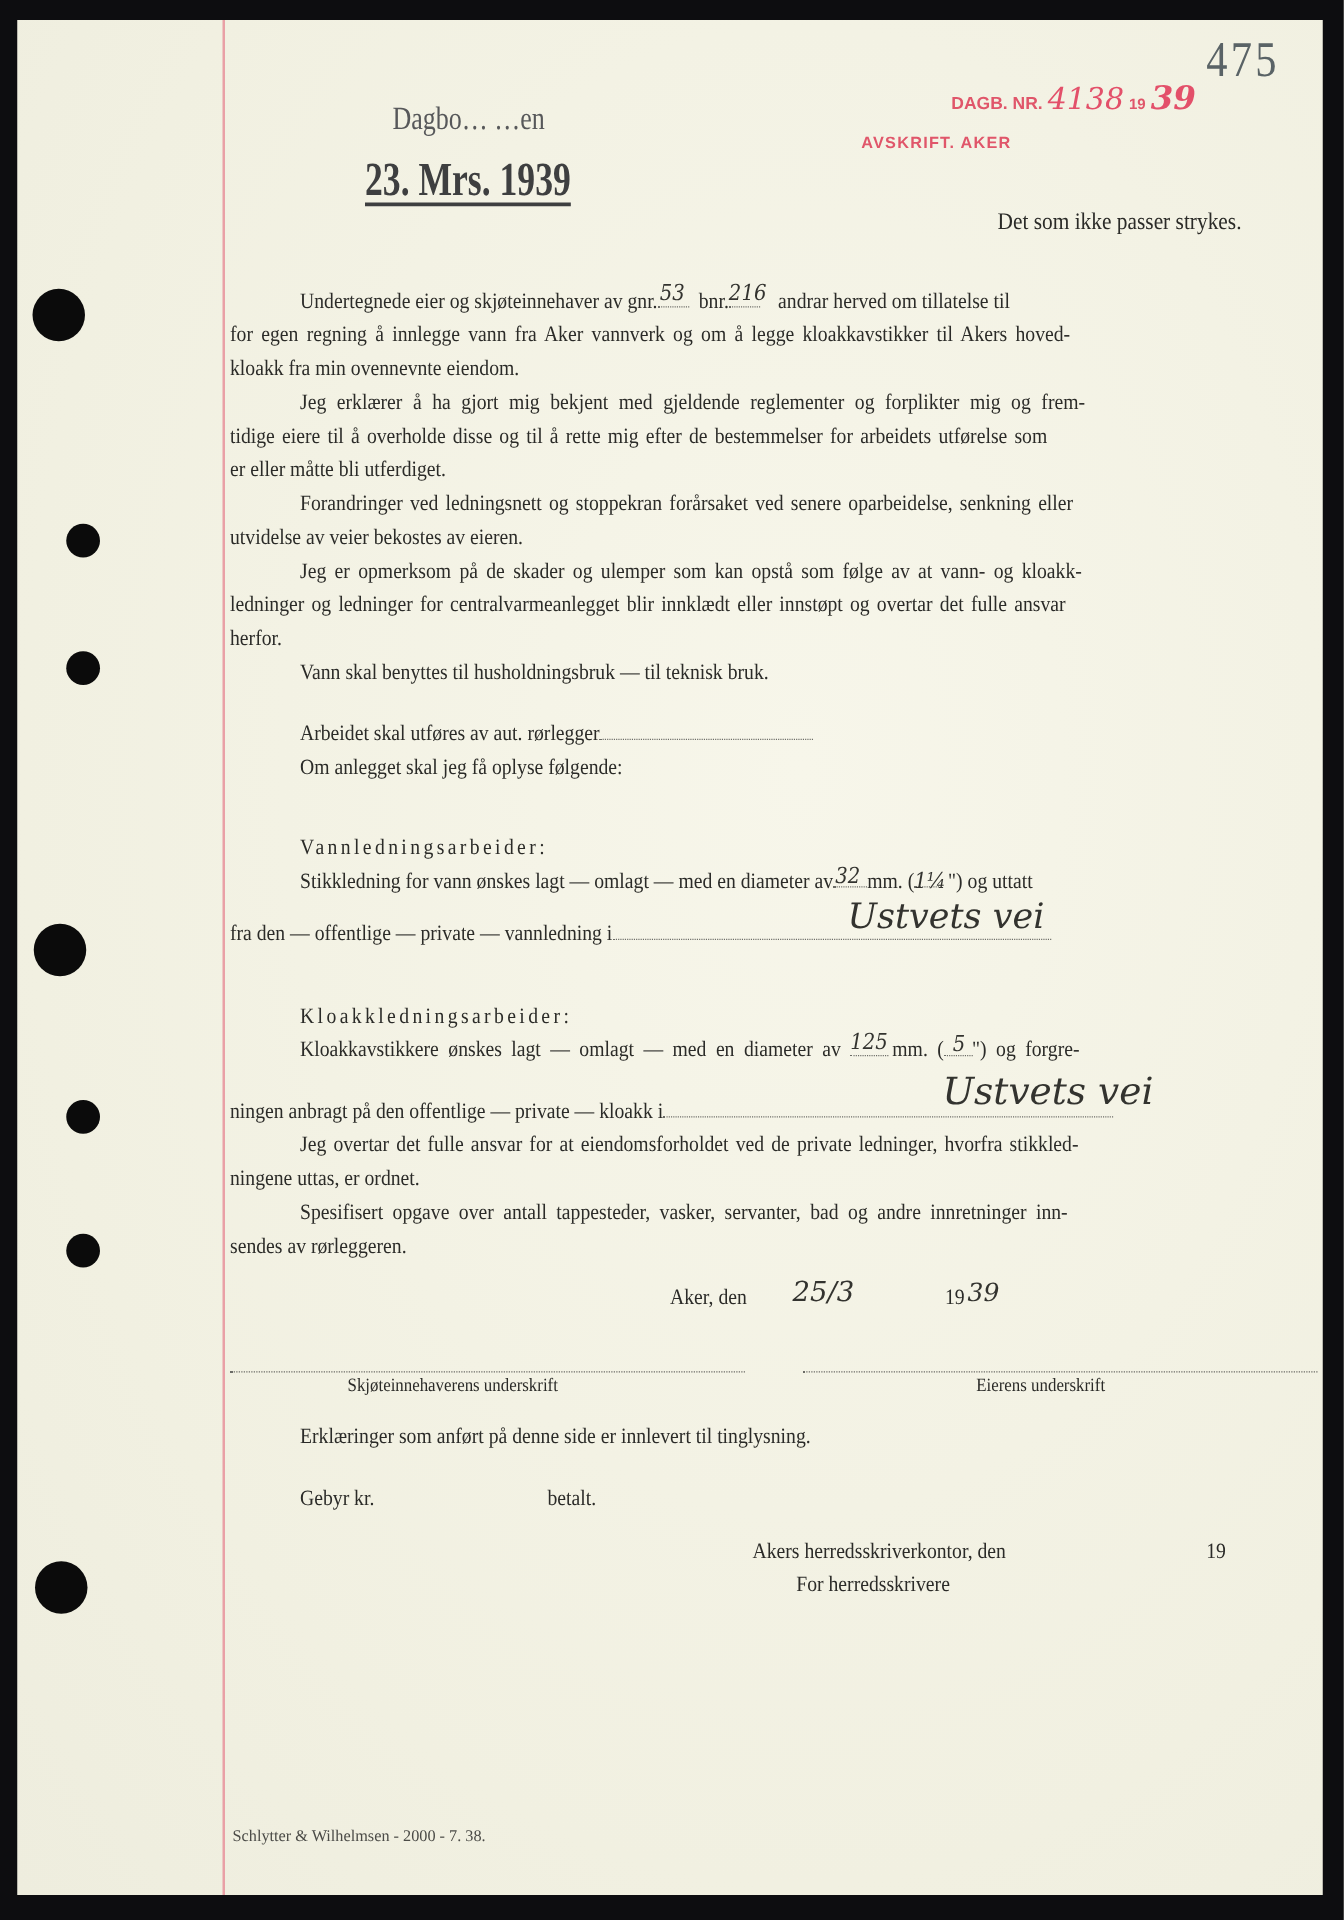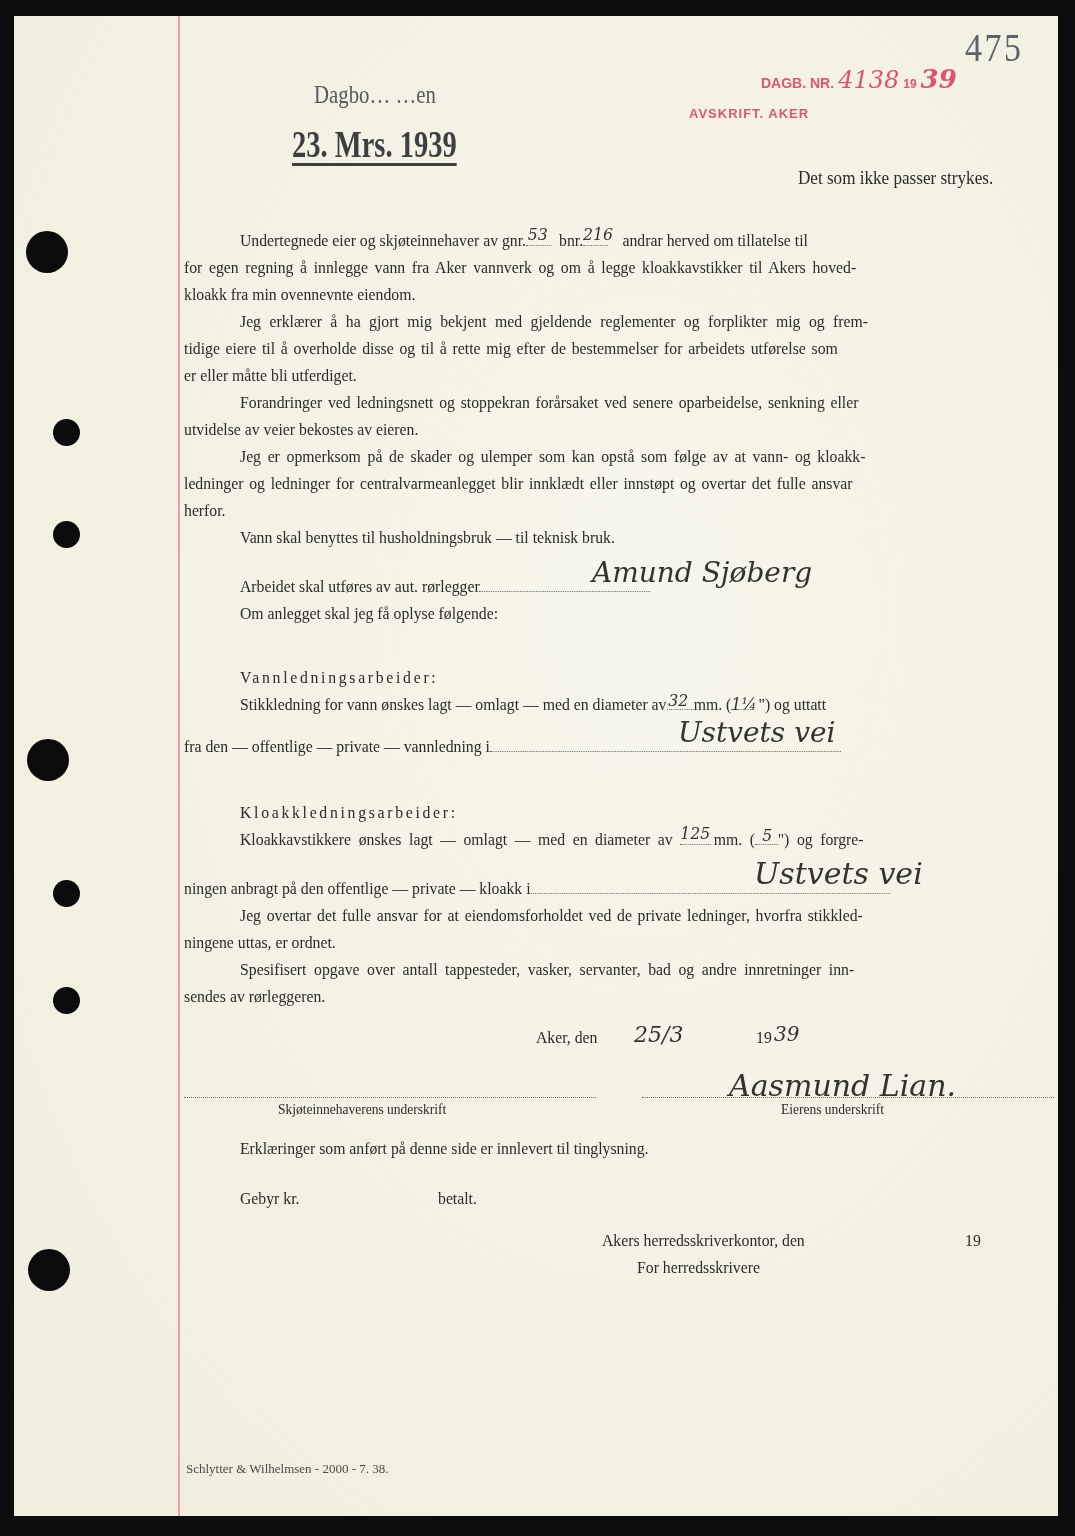--- a/index.html
+++ b/index.html
@@ -82,21 +82,20 @@
 
   <div class="abs text" style="left:226px; top:430px; word-spacing:3px;">Jeg er opmerksom på de skader og ulemper som kan opstå som følge av at vann- og kloakk-</div>
   <div class="abs text" style="left:170px; top:457px; word-spacing:2px;">ledninger og ledninger for centralvarmeanlegget blir innklædt eller innstøpt og overtar det fulle ansvar</div>
   <div class="abs text" style="left:170px; top:484px;">herfor.</div>
 
   <div class="abs text" style="left:226px; top:511px;">Vann skal benyttes til husholdningsbruk — til teknisk bruk.</div>
 
   <div class="abs text" style="left:226px; top:560px;">
     <span>Arbeidet skal utføres av aut. rørlegger</span><span class="dots" style="width:190px;"></span>
   </div>
-  <div class="abs hand" style="left:578px; top:540px; font-size:28px;">Amund Sjøberg</div>
   <div class="abs text" style="left:226px; top:587px;">Om anlegget skal jeg få oplyse følgende:</div>
 
   <div class="abs text spaced" style="left:226px; top:651px;">Vannledningsarbeider:</div>
   <div class="abs text" style="left:226px; top:678px;">
     <span>Stikkledning for vann ønskes lagt — omlagt — med en diameter av</span><span class="dots" style="width:30px;"></span><span class="hand" style="margin-left:-28px; margin-right:6px; position:relative; top:-4px;">32</span><span>mm. (</span><span class="dots" style="width:22px;"></span><span class="hand" style="margin-left:-22px; margin-right:2px;">1¼</span><span>") og uttatt</span>
   </div>
   <div class="abs text" style="left:170px; top:720px;">
     <span>fra den — offentlige — private — vannledning i</span><span class="dots" style="width:390px;"></span>
   </div>
   <div class="abs hand" style="left:664px; top:700px; font-size:28px;">Ustvets vei</div>
@@ -112,21 +111,20 @@
 
   <div class="abs text" style="left:226px; top:889px; word-spacing:2px;">Jeg overtar det fulle ansvar for at eiendomsforholdet ved de private ledninger, hvorfra stikkled-</div>
   <div class="abs text" style="left:170px; top:916px;">ningene uttas, er ordnet.</div>
   <div class="abs text" style="left:226px; top:943px; word-spacing:4px;">Spesifisert opgave over antall tappesteder, vasker, servanter, bad og andre innretninger inn-</div>
   <div class="abs text" style="left:170px; top:970px;">sendes av rørleggeren.</div>
 
   <div class="abs text" style="left:522px; top:1011px;">Aker, den</div>
   <div class="abs hand" style="left:620px; top:1006px; font-size:22px;">25/3</div>
   <div class="abs text" style="left:742px; top:1011px;">19</div>
   <div class="abs hand" style="left:760px; top:1006px; font-size:20px;">39</div>
-  <div class="abs hand" style="left:715px; top:1052px; font-size:30px;">Aasmund Lian.</div>
 
   <div class="sig-line" style="left:170px; top:1080px; width:412px;"></div>
   <div class="sig-line" style="left:628px; top:1080px; width:412px;"></div>
   <div class="abs text" style="left:264px; top:1085px; font-size:15px;">Skjøteinnehaverens underskrift</div>
   <div class="abs text" style="left:767px; top:1085px; font-size:15px;">Eierens underskrift</div>
 
   <div class="abs text" style="left:226px; top:1122px;">Erklæringer som anført på denne side er innlevert til tinglysning.</div>
   <div class="abs text" style="left:226px; top:1172px;">Gebyr kr.</div>
   <div class="abs text" style="left:424px; top:1172px;">betalt.</div>
   <div class="abs text" style="left:588px; top:1214px;">Akers herredsskriverkontor, den</div>

